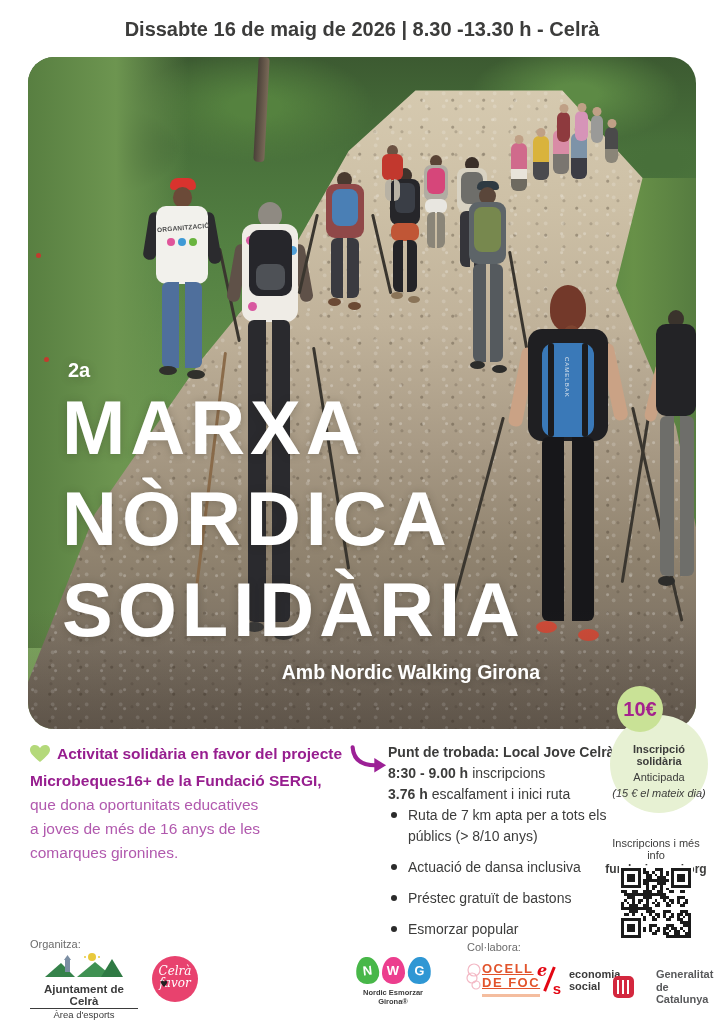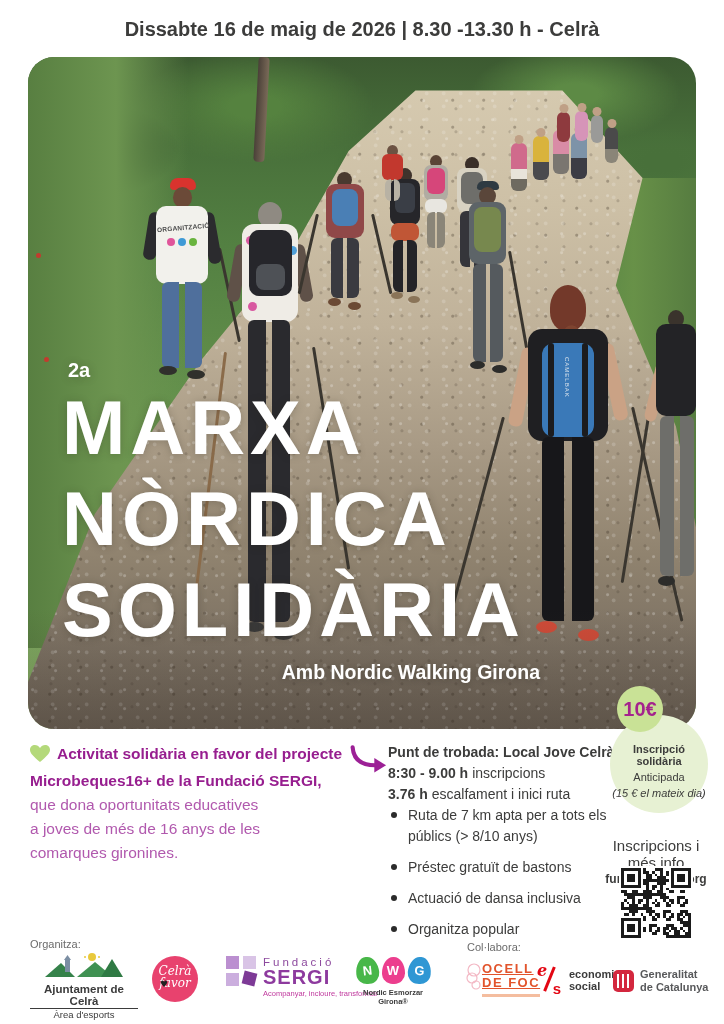--- a/index.html
+++ b/index.html
@@ -78,21 +78,21 @@
   .arrow-wrap { position: absolute; left: 349px; top: 744px; }
   .prog { position: absolute; left: 388px; top: 742px; width: 228px; font-size: 14px; line-height: 21px; color: #3c3c3b; }
   .prog .ttl { font-weight: 700; }
   .prog b { font-weight: 700; margin-right: 4px; }
   .bullets { list-style: none; }
   .bullets li { position: relative; padding-left: 20px; margin-bottom: 10px; }
   .bullets li::before { content: ""; position: absolute; left: 3px; top: 7px; width: 6px; height: 6px;
     border-radius: 50%; background: #2b2b2b; }
 
   .insc { position: absolute; left: 604px; top: 837px; width: 104px; text-align: center; color: #3c3c3b; }
-  .insc .l1 { font-size: 15px; }
+  .insc .l1 { font-size: 11px; }
   .insc .l2 { font-size: 12px; font-weight: 700; margin-top: 1px; }
   .qr-box { position: absolute; left: 619px; top: 866px; width: 74px; height: 74px; background: #fff; padding: 2px; }
 
   
   .flabel { position: absolute; font-size: 11px; color: #6b6b6b; }
   .logo-aj { position: absolute; left: 30px; top: 951px; width: 108px; text-align: center; }
   .aj-name { display: inline-block; font-size: 11.5px; font-weight: 700; color: #3b3b3b;
     border-bottom: 1.5px solid #3b3b3b; padding-bottom: 1px; margin-top: 1px; }
   .aj-area { font-size: 9.5px; color: #3b3b3b; margin-top: 0; }
 
@@ -121,21 +121,21 @@
   .oc-sketch { position: absolute; left: -2px; top: 0; }
 
   .logo-es { position: absolute; left: 537px; top: 964px; display: flex; align-items: center; gap: 7px; }
   .es-glyph { position: relative; width: 25px; height: 31px; }
   .es-e { position: absolute; left: 0; top: -3px; font-family: "DejaVu Serif", serif; font-style: italic;
     font-weight: 700; font-size: 16px; color: #e30613; }
   .es-slash { position: absolute; left: 11px; top: 2px; width: 2.5px; height: 26px; background: #e30613; transform: rotate(22deg); }
   .es-s { position: absolute; right: 1px; bottom: -2px; font-weight: 700; font-size: 15px; color: #e30613; }
   .es-text { font-size: 11px; font-weight: 700; color: #3b3b3b; line-height: 12px; }
 
-  .logo-gc { position: absolute; left: 613px; top: 968px; display: flex; align-items: center; gap: 6px; }
+  .logo-gc { position: absolute; left: 613px; top: 968px; display: flex; align-items: center; gap: 22px; }
   .gc-shield { position: relative; width: 21px; height: 22px; background: #d3273e; border-radius: 5px; }
   .gc-stripes { position: absolute; left: 4px; top: 4px; right: 4px; bottom: 4px;
     background: repeating-linear-gradient(90deg, #fff 0 2px, #d3273e 2px 5px); }
   .gc-text { font-size: 11px; font-weight: 700; color: #58595b; line-height: 12.5px; }
 </style>
 </head>
 <body>
 
 <div class="poster">
 
@@ -312,23 +312,23 @@
       <path d="M4 2 C 5 15, 13 22, 29 22" fill="none" stroke="#9c2096" stroke-width="4.5" stroke-linecap="round"></path>
       <polygon points="28,14 41,22 28,30" fill="#9c2096"></polygon>
     </svg>
   </div>
   <div class="prog">
     <div class="ttl">Punt de trobada: Local Jove Celrà</div>
     <div><b>8:30 - 9.00 h</b><span>inscripcions</span></div>
     <div><b>3.76 h</b><span>escalfament i inici ruta</span></div>
     <ul class="bullets">
       <li><span>Ruta de 7 km apta per a tots els públics (&gt; 8/10 anys)</span></li>
+      <li><span>Actuació de dansa inclusiva</span></li>
       <li><span>Préstec gratuït de bastons</span></li>
-      <li><span>Actuació de dansa inclusiva</span></li>
-      <li><span>Organitza popular</span></li>
+      <li><span>Esmorzar popular</span></li>
     </ul>
   </div>
 
   <div class="insc">
     <div class="l1">Inscripcions i més info</div>
     <div class="l2">fundaciosergi.org</div>
   </div>
   <div class="qr-box">
     <svg id="qr" viewBox="0 0 25 25" width="70" height="70" fill="#1b1b1b" shape-rendering="crispEdges">
         <rect x="0" y="0" width="1" height="1"></rect>
@@ -667,33 +667,20 @@
     <div><span class="aj-name">Ajuntament de Celrà</span></div>
     <div class="aj-area">Àrea d'esports</div>
   </div>
 
   <div class="logo-cj">
     <div class="cj1">Celrà</div>
     <div class="cj2">favor</div>
     <span class="cj-heart">♥</span>
   </div>
 
-  <div class="logo-sergi">
-    <div class="sq-grid">
-      <div class="sq" style="left:0;top:0;background:#bb8fd0"></div>
-      <div class="sq" style="left:17px;top:0;background:#d9c4e6"></div>
-      <div class="sq" style="left:0;top:17px;background:#cbaede"></div>
-      <div class="sq" style="left:17px;top:16px;background:#7d3a96;transform:rotate(14deg)"></div>
-    </div>
-    <div>
-      <div class="sergi-top">Fundació</div>
-      <div class="sergi-name">SERGI</div>
-      <div class="sergi-tag">Acompanyar, incloure, transformar</div>
-    </div>
-  </div>
 
   <div class="logo-nwg">
     <div class="nwg-blobs">
       <div class="blob" style="background:#48b749;transform:rotate(-6deg)">N</div>
       <div class="blob" style="background:#ec3e8e">W</div>
       <div class="blob" style="background:#2f97d4;transform:rotate(6deg)">G</div>
     </div>
     <div class="nwg-cap">Nordic Esmorzar Girona®</div>
   </div>
 

